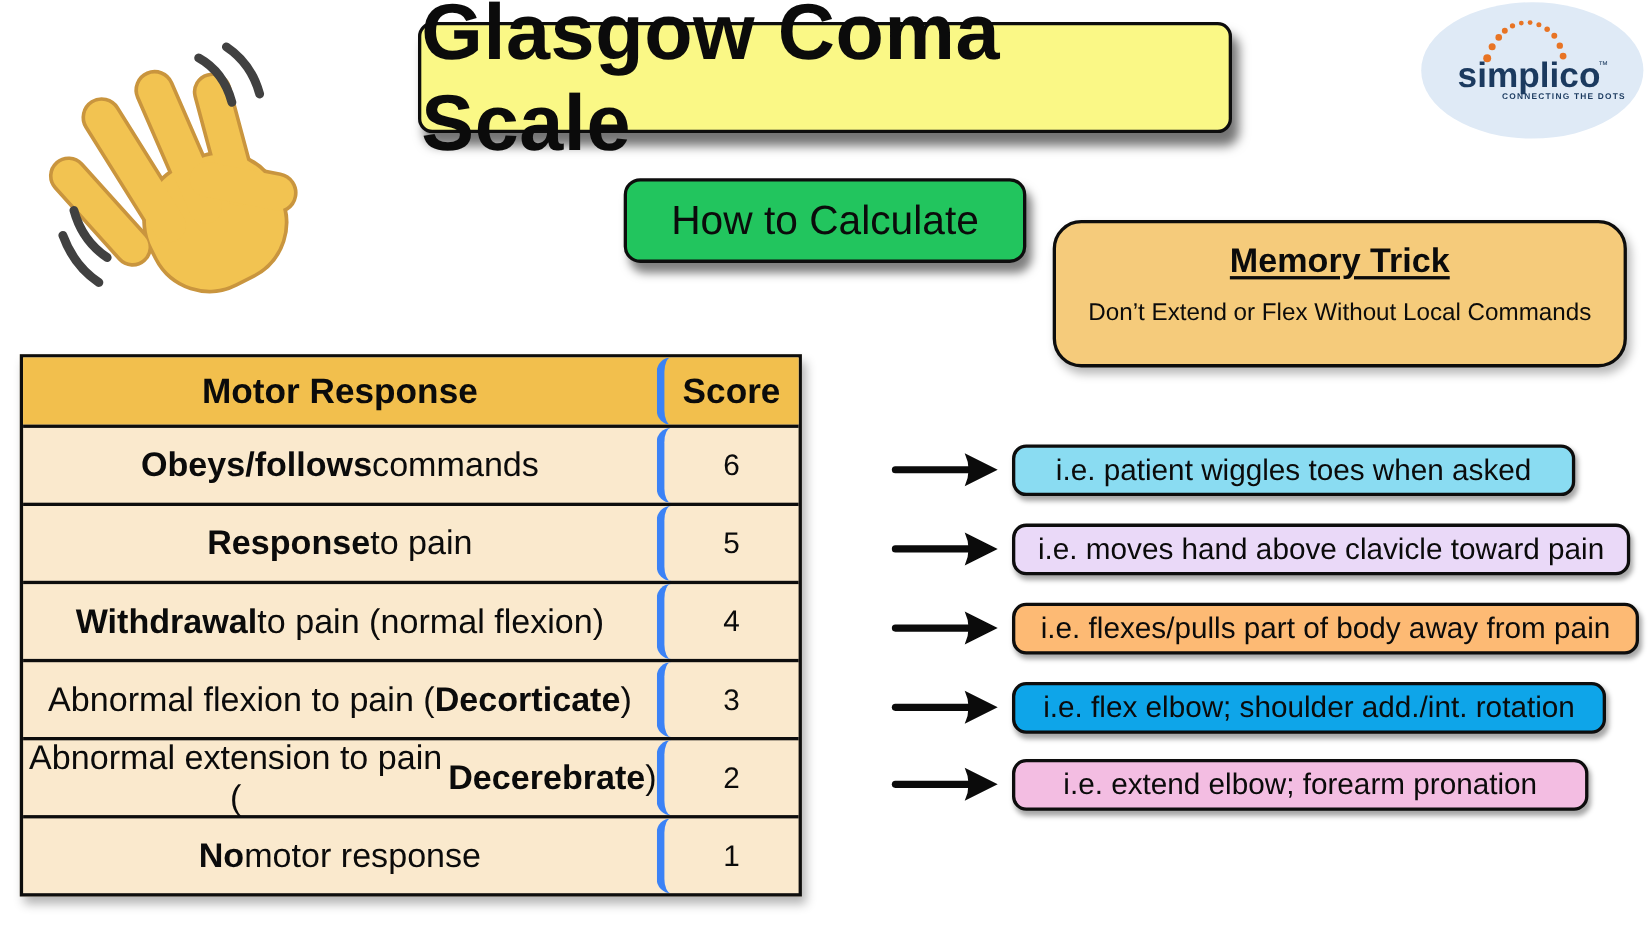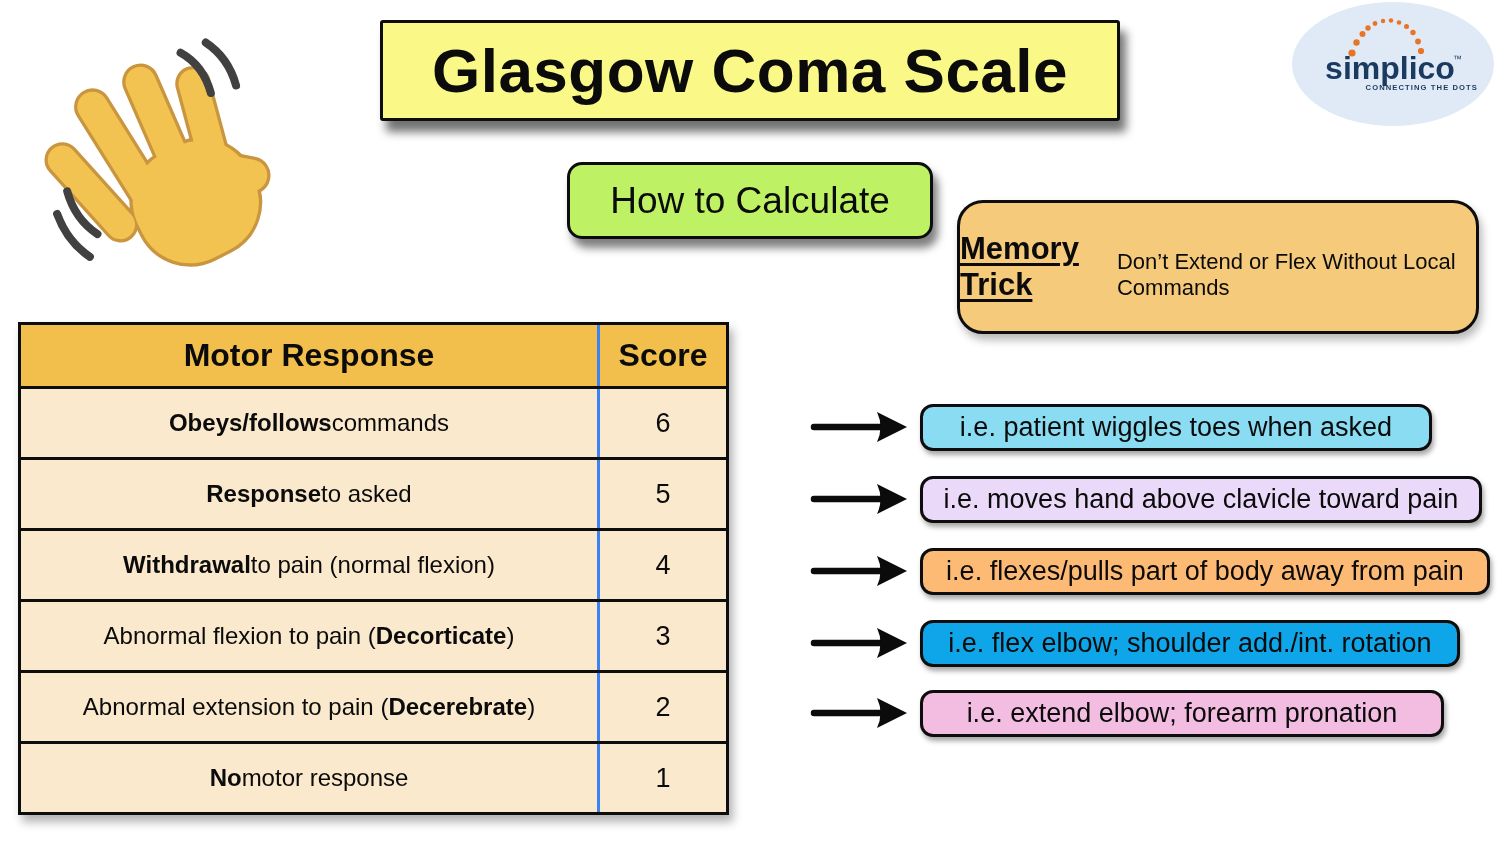--- a/index.html
+++ b/index.html
@@ -7,50 +7,50 @@
     position:relative;width:1500px;height:844px;background:#ffffff;
     font-family:"Liberation Sans","DejaVu Sans",sans-serif;color:#0b0b0b;
     overflow:hidden;
   }
   
   .banner{
     position:absolute;border:3px solid #0d0d0d;display:flex;
     align-items:center;justify-content:center;box-sizing:border-box;
   }
   .title-box{
-    left:380px;top:20px;width:740px;height:101px;border-radius:3px;
+    left:380px;top:20px;width:740px;height:101px;border-radius:13px;
     background:#FAF886;box-shadow:6px 11px 10px rgba(0,0,0,0.55);
-    font-size:62px;font-weight:bold;letter-spacing:0.5px;
+    font-size:72px;font-weight:bold;letter-spacing:0.5px;
   }
   .subtitle-box{
     left:567px;top:162px;width:366px;height:77px;border-radius:15px;
-    background:#bef264;box-shadow:5px 9px 9px rgba(0,0,0,0.5);
+    background:#22c55e;box-shadow:5px 9px 9px rgba(0,0,0,0.5);
     font-size:37px;
   }
   .memory-box{
     left:957px;top:200px;width:522px;height:134px;border-radius:26px;
     background:#F5CB7B;box-shadow:3px 6px 9px rgba(0,0,0,0.28);
-    flex-direction:row;justify-content:flex-start;padding-top:16px;
+    flex-direction:column;justify-content:flex-start;padding-top:16px;text-align:center;
   }
   .memory-heading{
     font-size:31px;font-weight:bold;text-decoration:underline;
     text-decoration-thickness:3px;text-underline-offset:4px;margin-bottom:16px;
   }
   .memory-text{font-size:22px;}
   
   .gcs-table{
     position:absolute;left:18px;top:322px;width:711px;box-sizing:border-box;
     border:3px solid #0d0d0d;background:#FAE9CD;
     box-shadow:4px 7px 9px rgba(0,0,0,0.3);
   }
   .trow{display:flex;height:68px;border-top:3px solid #0d0d0d;}
   .trow.header{height:61px;border-top:none;background:#F2BF4D;}
   .cell{display:flex;align-items:center;justify-content:center;box-sizing:border-box;}
-  .cell.label{width:576px;font-size:24px;text-align:center;}
-  .cell.score{flex:1;border-left:3px solid #3b82f6;font-size:27px;}
+  .cell.label{width:576px;font-size:31px;text-align:center;}
+  .cell.score{flex:1;border-left:7px solid #3b82f6;font-size:27px;border-radius:13px;}
   .trow.header .cell{font-weight:bold;font-size:32px;}
   .cell.label b{margin:0 0;}
   
   .example-box{
     position:absolute;height:47px;border:3px solid #0d0d0d;border-radius:13px;
     display:flex;align-items:center;justify-content:center;box-sizing:border-box;
     font-size:27px;white-space:nowrap;box-shadow:2px 4px 5px rgba(0,0,0,0.35);
     background:#eee;
   }
   .arrow{position:absolute;width:100px;height:36px;}
@@ -130,21 +130,21 @@
           <span></span>
           <b>Obeys/follows</b>
           <span> commands</span>
         </div>
       <div class="cell score">6</div>
     </div>
     <div class="trow">
       <div class="cell label">
           <span></span>
           <b>Response</b>
-          <span> to asked</span>
+          <span> to pain</span>
         </div>
       <div class="cell score">5</div>
     </div>
     <div class="trow">
       <div class="cell label">
           <span></span>
           <b>Withdrawal</b>
           <span> to pain (normal flexion)</span>
         </div>
       <div class="cell score">4</div>

